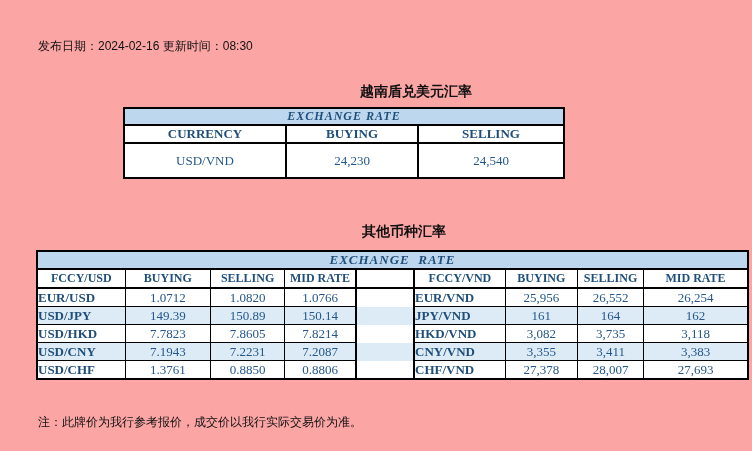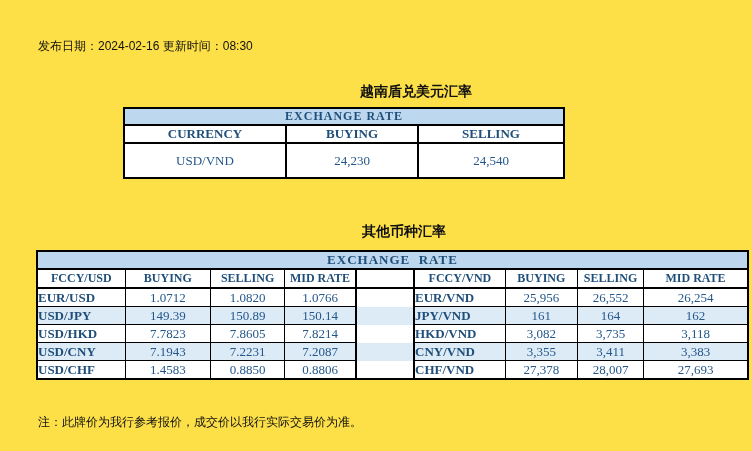--- a/index.html
+++ b/index.html
@@ -1,17 +1,17 @@
 <!DOCTYPE html>
 <html><head>
 <meta charset="utf-8">
 <style>
   html,body { margin:0; padding:0; background:#fff; }
   .page {
-    position:relative; width:752px; height:451px; background:#fde047;
+    position:relative; width:752px; height:451px; background:#fca5a5;
     font-family:"Liberation Serif", serif; overflow:hidden;
   }
   .cjk { font-family:"Liberation Sans", sans-serif; }
   .date-line {
     position:absolute; left:38px; top:38px;
     font-size:12px; color:#111; white-space:pre;
   }
   .sec-title {
     position:absolute; left:0; width:752px; text-align:center;
     font-weight:bold; font-size:14px; color:#111;
@@ -21,21 +21,21 @@
   table.rates { position:absolute; border-collapse:collapse; table-layout:fixed; background:#fff; }
   table.rates td, table.rates th {
     border:1px solid #000; text-align:center; padding:0; overflow:hidden;
     color:#24578B; font-size:13px; font-weight:normal;
   }
   
   table.rates { border:2px solid #000; }
   
   tr.banner th {
     background:#BDD7EE; color:#1F4E79; font-weight:bold;
-    border-bottom:2px solid #000; white-space:pre; letter-spacing:1px;
+    border-bottom:2px solid #000; white-space:pre; letter-spacing:1px;font-style:italic;
   }
   
   tr.cols th { color:#1F4E79; font-weight:bold; border-bottom:2px solid #000; }
   
   #table1 { left:123px; top:107px; width:440px; }
   #table1 td, #table1 th { border-width:2px; }
   #table1 tr.banner th { height:13px; font-size:12px; }
   #table1 tr.cols th { height:16px; font-size:13px; }
   #table1 tr.data td { height:33px; font-size:13px; }
   
@@ -155,21 +155,21 @@
       <td>7.2231</td>
       <td>7.2087</td>
       <td class="gap"></td>
       <td class="fccy">CNY/VND</td>
       <td>3,355</td>
       <td>3,411</td>
       <td>3,383</td>
     </tr>
     <tr class="data">
       <td class="fccy">USD/CHF</td>
-      <td>1.4583</td>
+      <td>1.3761</td>
       <td>0.8850</td>
       <td>0.8806</td>
       <td class="gap"></td>
       <td class="fccy">CHF/VND</td>
       <td>27,378</td>
       <td>28,007</td>
       <td>27,693</td>
     </tr>
   </tbody>
     </table>

